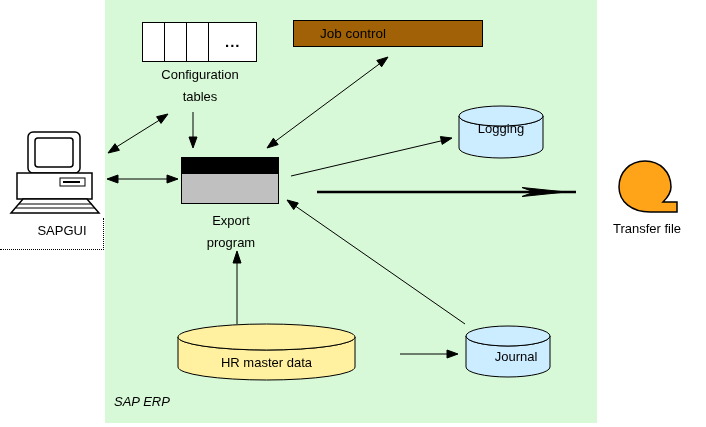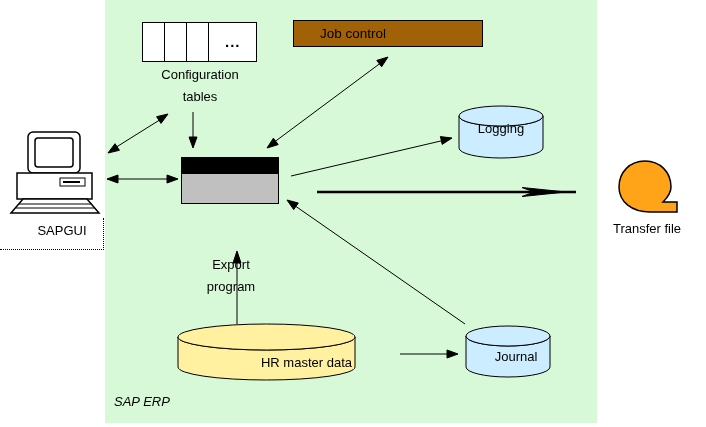--- a/index.html
+++ b/index.html
@@ -25,32 +25,32 @@
 
   
   .job-box { left:293px; top:20px; width:190px; height:27px; background:#a16207;
     border:1px solid #000; }
   .job-box span { display:block; padding-left:26px; line-height:25px; font-size:13.5px; }
 
   
   .export-box { left:181px; top:157px; width:98px; height:47px; background:#C0C0C0;
     border:1px solid #000; }
   .export-band { width:100%; height:16px; background:#000; }
-  .export-label { left:171px; top:210px; width:120px;margin-top:44px; }
+  .export-label { left:171px; top:210px; width:120px; }
   .export-label div { line-height:22px; }
 
   
   .sapgui-dotted { left:0; top:218px; width:104px; height:32px;
     border-right:1px dotted #000; border-bottom:1px dotted #000; }
   .sapgui-label { left:16px; top:223px; width:92px; }
 
   
   .logging-label  { left:459px; top:121px; width:84px; }
   .journal-label  { left:466px; top:349px; width:100px; }
-  .hr-label       { left:178px; top:355px; width:177px;margin-left:40px; }
+  .hr-label       { left:178px; top:355px; width:177px; }
   .transfer-label { left:595px; top:221px; width:104px; }
   .saperp-label   { left:114px; top:394px; text-align:left;font-style:italic; }
 </style>
 </head>
 <body>
 
 <div class="canvas">
 
   <div class="abs green-region"></div>
 

